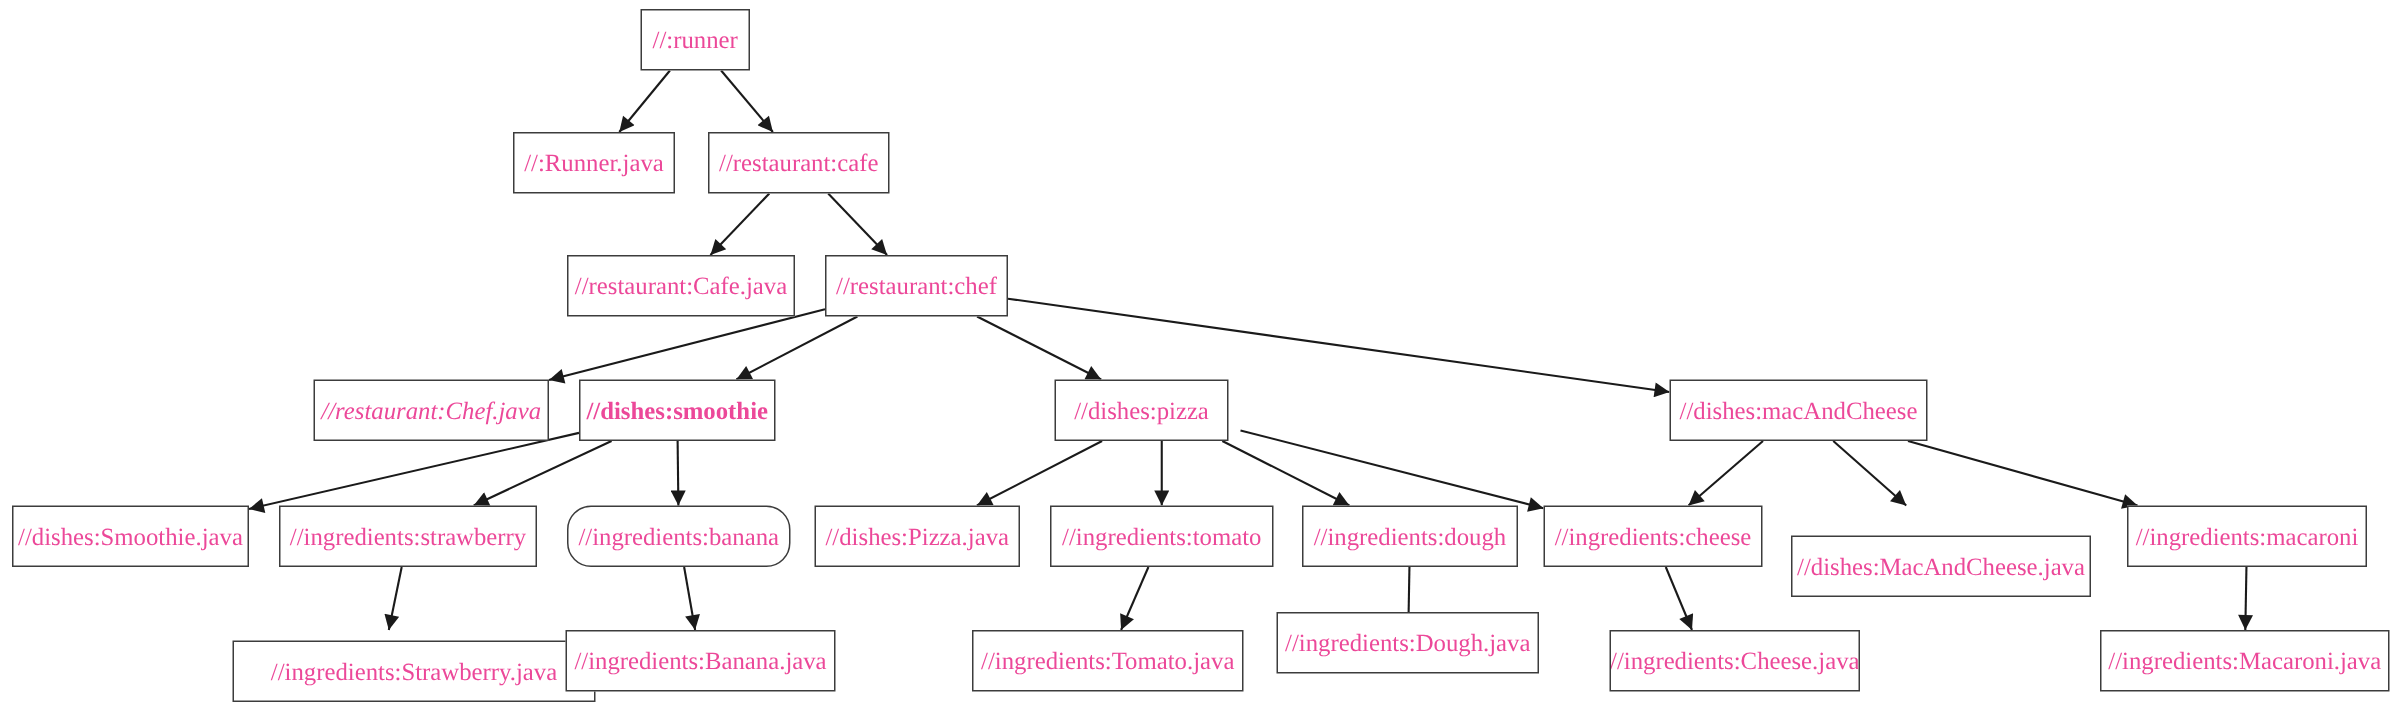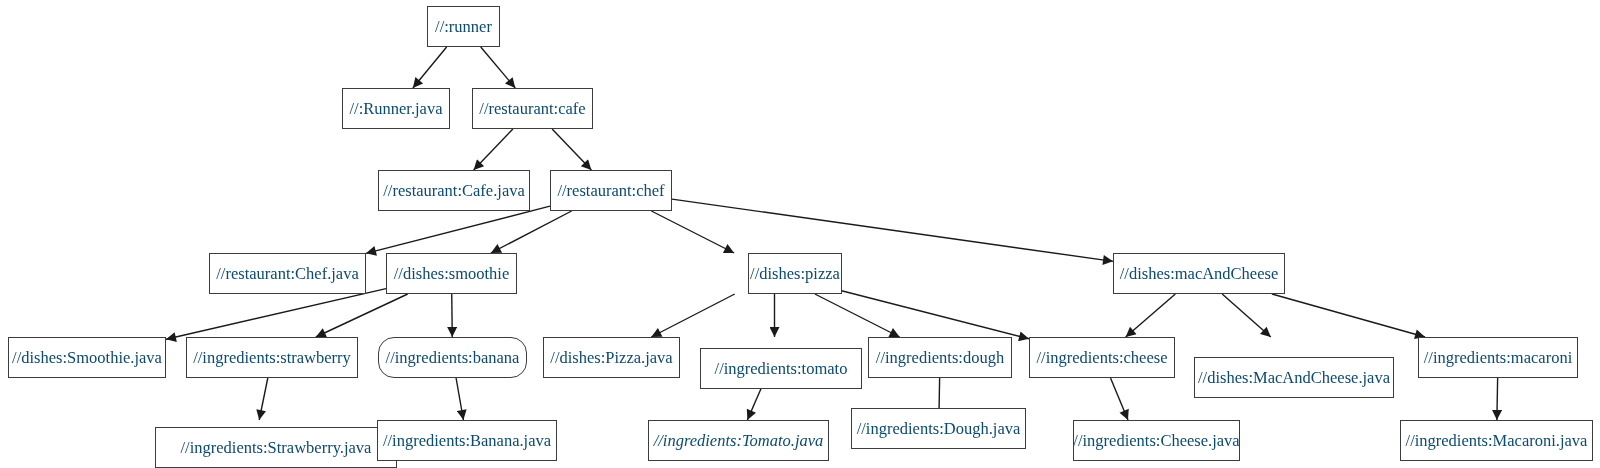--- a/index.html
+++ b/index.html
@@ -24,21 +24,21 @@
   #edges line {
     stroke: #1a1a1a;
     stroke-width: 1.4;
   }
   .node {
     position: absolute;
     box-sizing: border-box;
     height: 41px;
     border: 1.7px solid #3c3c3c;
     background: #ffffff;
-    color: #0c4a6e;
+    color: #ec4899;
     font-size: 16.5px;
     display: flex;
     align-items: center;
     justify-content: center;
     white-space: nowrap;
     overflow: hidden;
   }
 </style>
 </head>
 <body>
@@ -77,34 +77,34 @@
     </svg>
 
   <div class="node" style="left:427px; top:6px; width:73px;">//:runner</div>
 
   <div class="node" style="left:342px; top:88px; width:108px;">//:Runner.java</div>
   <div class="node" style="left:378px; top:170px; width:152px;">//restaurant:Cafe.java</div>
 
   <div class="node" style="left:472px; top:88px; width:121px;">//restaurant:cafe</div>
   <div class="node" style="left:550px; top:170px; width:122px;">//restaurant:chef</div>
 
-  <div class="node" style="left:209px; top:253px; width:157px;">//restaurant:Chef.java</div>
-  <div class="node" style="left:386px; top:253px; width:131px;">//dishes:smoothie</div>
-  <div class="node" style="left:748px; top:253px; width:94px;">//dishes:pizza</div>
+  <div class="node" style="left:209px; top:253px; width:157px;font-style:italic;">//restaurant:Chef.java</div>
+  <div class="node" style="left:386px; top:253px; width:131px;font-weight:bold;">//dishes:smoothie</div>
+  <div class="node" style="left:703px; top:253px; width:116px;">//dishes:pizza</div>
   <div class="node" style="left:1113px; top:253px; width:172px;">//dishes:macAndCheese</div>
 
   <div class="node" style="left:8px; top:337px; width:158px;">//dishes:Smoothie.java</div>
   <div class="node" style="left:186px; top:337px; width:172px;">//ingredients:strawberry</div>
   <div class="node" style="left:378px; top:337px; width:149px;border-radius:16px;">//ingredients:banana</div>
   <div class="node" style="left:543px; top:337px; width:137px;">//dishes:Pizza.java</div>
-  <div class="node" style="left:700px; top:348px; width:162px;">//ingredients:tomato</div>
+  <div class="node" style="left:700px; top:337px; width:149px;">//ingredients:tomato</div>
   <div class="node" style="left:868px; top:337px; width:144px;">//ingredients:dough</div>
   <div class="node" style="left:1029px; top:337px; width:146px;">//ingredients:cheese</div>
   <div class="node" style="left:1194px; top:337px; width:200px;margin-top:20px;">//dishes:MacAndCheese.java</div>
   <div class="node" style="left:1418px; top:337px; width:160px;">//ingredients:macaroni</div>
 
   <div class="node" style="left:155px; top:427px; width:242px;">//ingredients:Strawberry.java</div>
   <div class="node" style="left:377px; top:420px; width:180px;">//ingredients:Banana.java</div>
-  <div class="node" style="left:648px; top:420px; width:181px;font-style:italic;">//ingredients:Tomato.java</div>
+  <div class="node" style="left:648px; top:420px; width:181px;">//ingredients:Tomato.java</div>
   <div class="node" style="left:851px; top:408px; width:175px;">//ingredients:Dough.java</div>
   <div class="node" style="left:1048px; top:420px; width:167px;margin-left:25px;">//ingredients:Cheese.java</div>
   <div class="node" style="left:1400px; top:420px; width:193px;">//ingredients:Macaroni.java</div>
 </div>
 
 </body></html>

